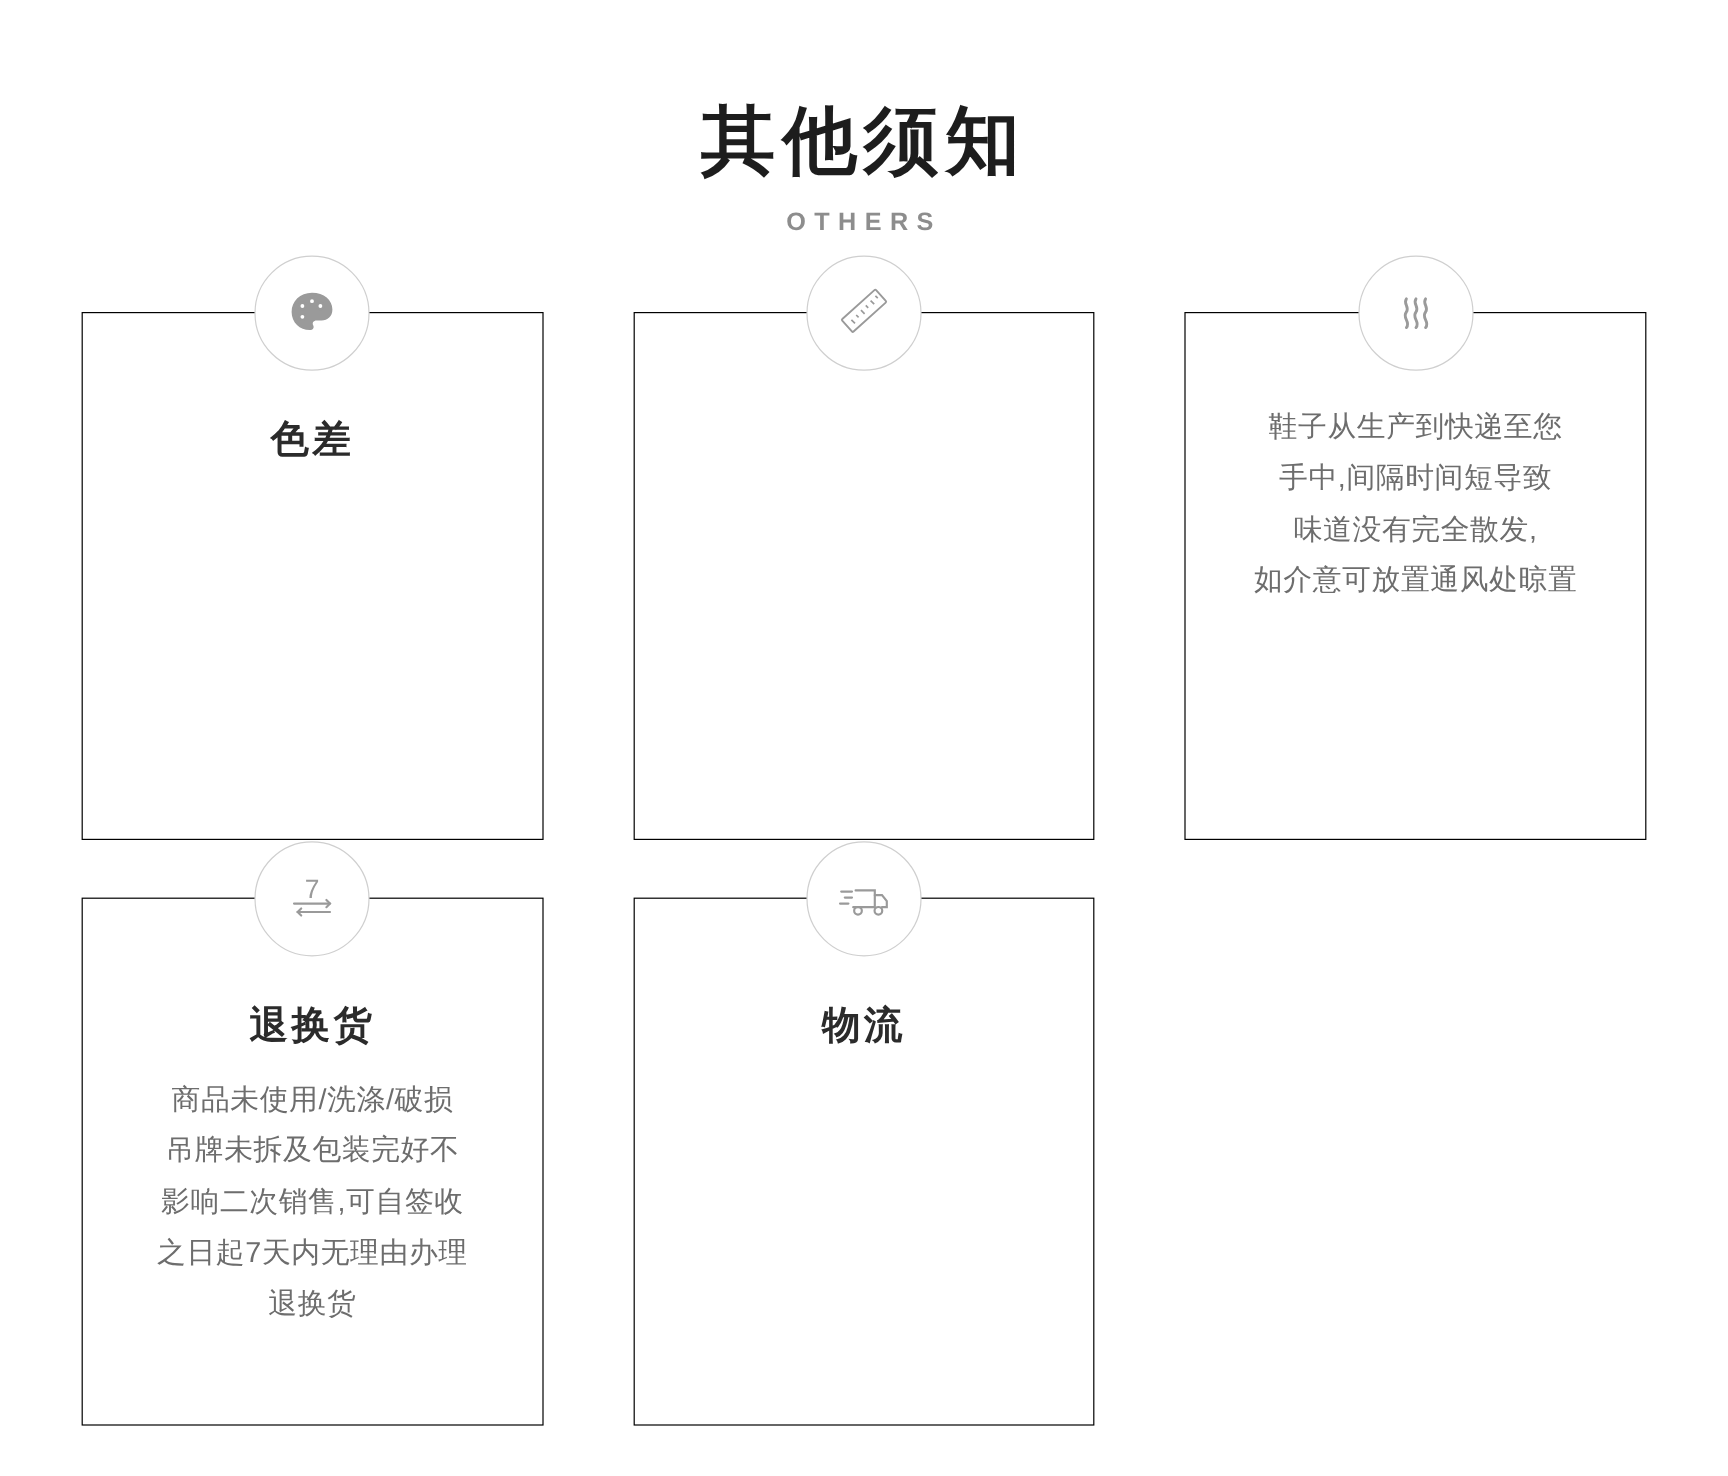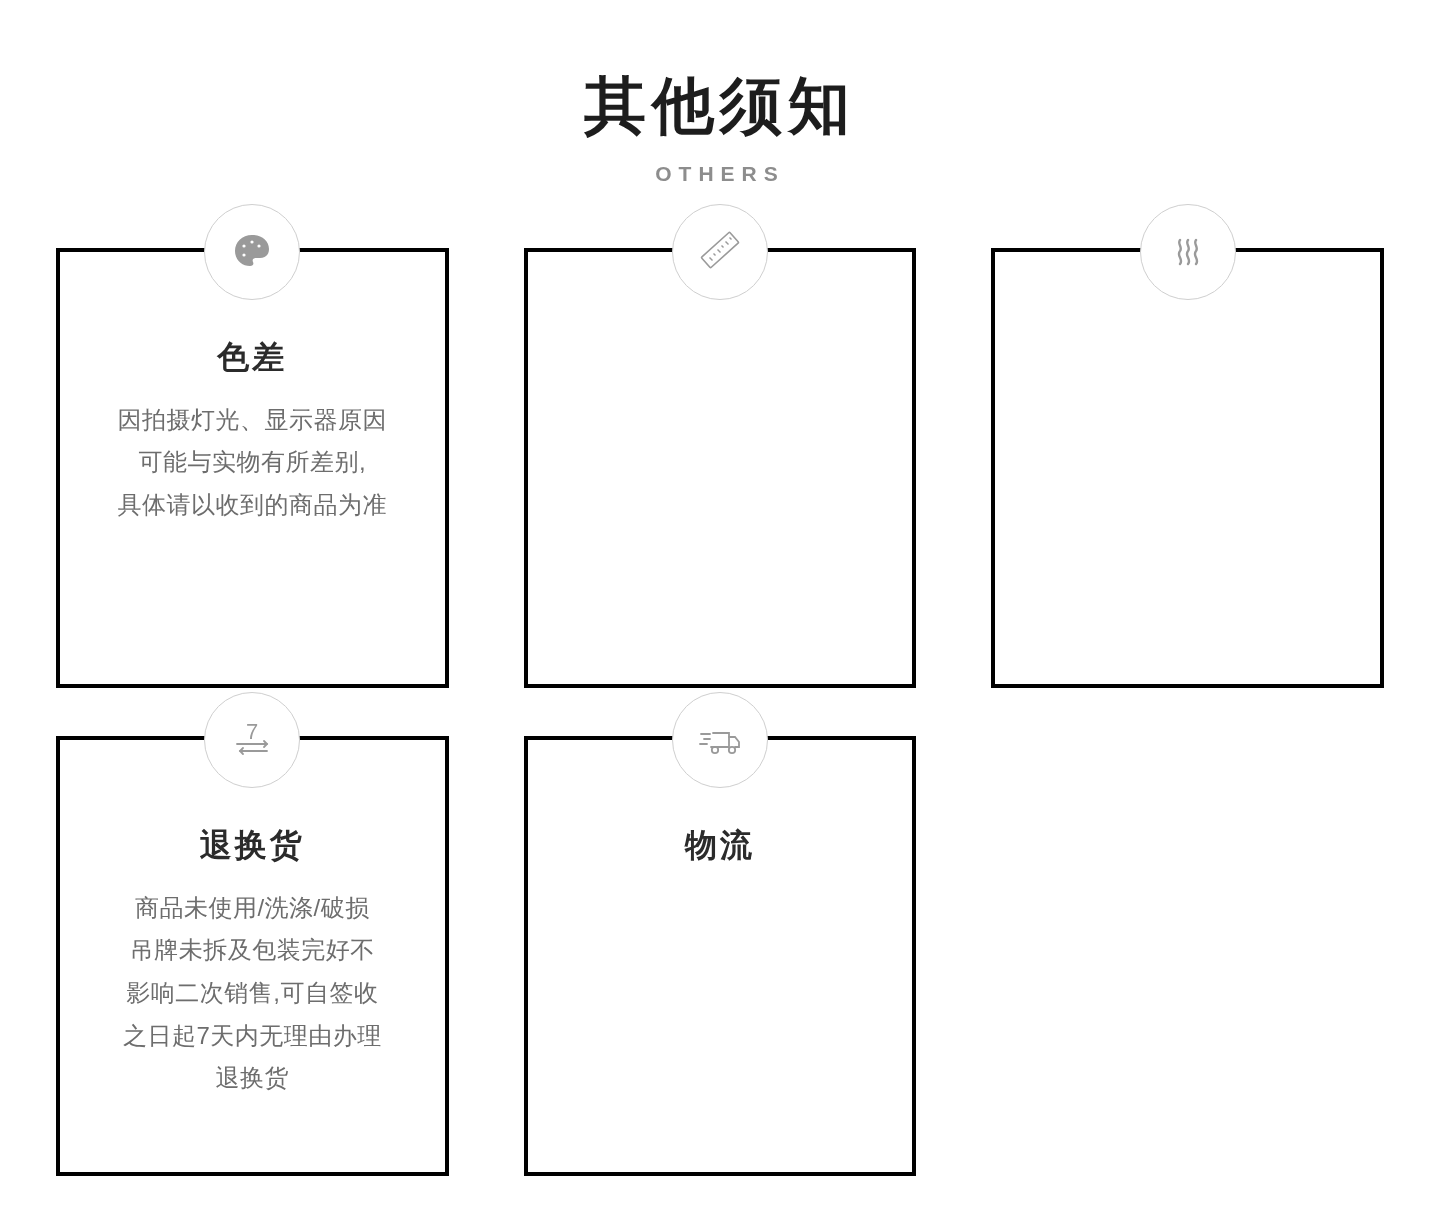--- a/index.html
+++ b/index.html
@@ -13,21 +13,21 @@
     height: 1230px;
     font-family: "Liberation Sans", "DejaVu Sans", sans-serif;
     color: #4a4a4a;
     position: relative;
     overflow: hidden;
   }
 
   .page {
     width: 1440px;
     height: 1230px;
-    padding: 0;
+    padding: 12px;
     position: relative;
   }
 
   .header {
     text-align: center;
     padding-top: 72px;
   }
   .header-title {
     font-size: 62px;
     font-weight: bold;
@@ -49,21 +49,21 @@
     padding: 0 56px;
     display: grid;
     grid-template-columns: repeat(3, 1fr);
     grid-template-rows: auto auto;
     column-gap: 75px;
     row-gap: 48px;
   }
 
   .card {
     position: relative;
-    border: 4px solid #000000;
+    border: 1px solid #000000;
     padding: 74px 18px 30px 18px;
     text-align: center;
     min-height: 330px;
   }
   .card.tall {
     min-height: 440px;
   }
 
   .icon-circle {
     position: absolute;
@@ -115,23 +115,20 @@
       <div class="icon-circle">
         <svg width="52" height="52" viewBox="0 0 52 52" fill="none" stroke="#9a9a9a" stroke-width="2">
           <path d="M26 9C16 9 9 16 9 25c0 9 7 15 15 15 3 0 4-2 3-4-1-2 0-4 3-4h4c5 0 9-3 9-9 0-8-7-14-17-14z" fill="#9a9a9a" stroke="none"></path>
           <circle cx="18" cy="20" r="2.6" fill="#ffffff"></circle>
           <circle cx="26" cy="16" r="2.6" fill="#ffffff"></circle>
           <circle cx="33" cy="20" r="2.6" fill="#ffffff"></circle>
           <circle cx="18" cy="29" r="2.6" fill="#ffffff"></circle>
         </svg>
       </div>
       <div class="card-title">色差</div>
-      <div class="card-text">因拍摄灯光、显示器原因
-可能与实物有所差别,
-具体请以收到的商品为准</div>
     </div>
 
     <div class="card">
       <div class="icon-circle">
         <svg width="54" height="54" viewBox="0 0 54 54" fill="none" stroke="#9a9a9a" stroke-width="1.6">
           <rect x="8" y="18" width="38" height="14" rx="1" transform="rotate(-42 27 25)"></rect>
           <g stroke-width="1.4">
             <line x1="16.5" y1="32.5" x2="19.5" y2="35.5"></line>
             <line x1="20.5" y1="28.5" x2="22.5" y2="30.5"></line>
             <line x1="24.5" y1="24.5" x2="27.5" y2="27.5"></line>
@@ -145,20 +142,24 @@
 
 
     <div class="card tall">
       <div class="icon-circle">
         <svg width="52" height="52" viewBox="0 0 52 52" fill="none" stroke="#9a9a9a" stroke-width="2.4" stroke-linecap="round">
           <path d="M18 38 C22 33 14 30 18 25 C21 21 15 18 18 14"></path>
           <path d="M26 38 C30 33 22 30 26 25 C29 21 23 18 26 14"></path>
           <path d="M34 38 C38 33 30 30 34 25 C37 21 31 18 34 14"></path>
         </svg>
       </div>
+      <div class="card-text">鞋子从生产到快递至您
+手中,间隔时间短导致
+味道没有完全散发,
+如介意可放置通风处晾置</div>
     </div>
 
     <div class="card tall">
       <div class="icon-circle">
         <svg width="56" height="56" viewBox="0 0 56 56" fill="none" stroke="#9a9a9a" stroke-width="1.8" stroke-linecap="round">
           <text x="28" y="27" font-family="Liberation Sans, sans-serif" font-size="22" fill="#9a9a9a" stroke="none" text-anchor="middle">7</text>
           <line x1="13" y1="32" x2="43" y2="32"></line>
           <line x1="16" y1="39" x2="43" y2="39"></line>
           <polyline points="40,29 43,32 40,35"></polyline>
           <polyline points="19,36 16,39 19,42"></polyline>

